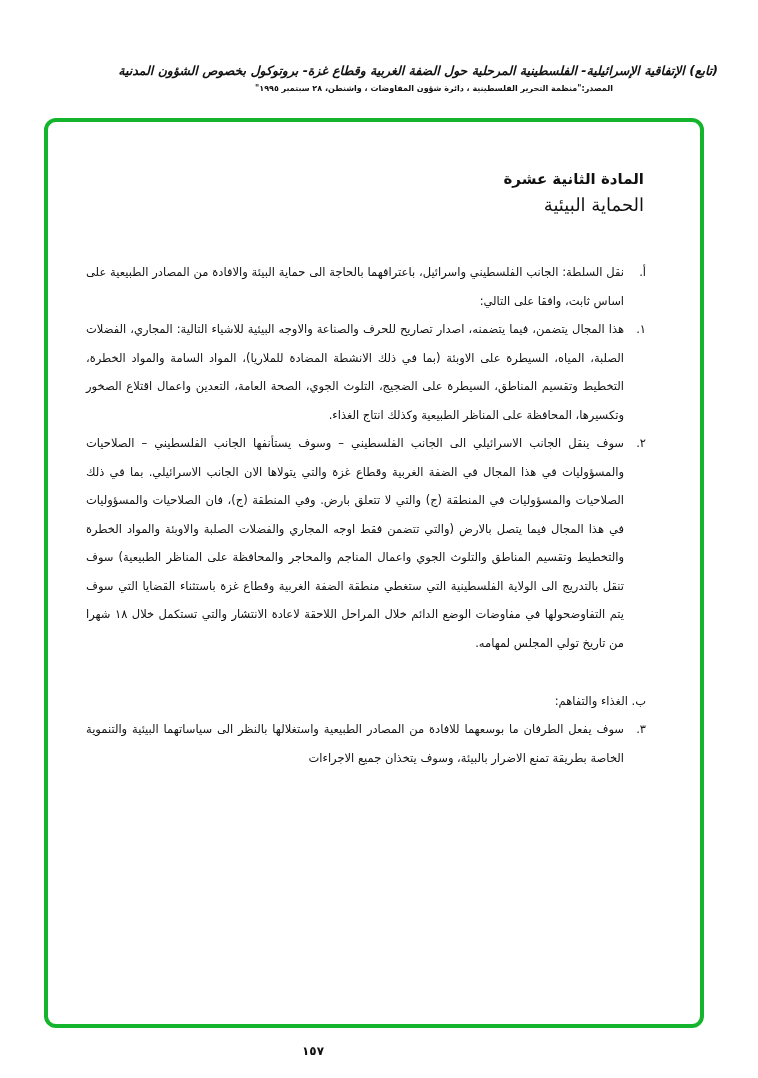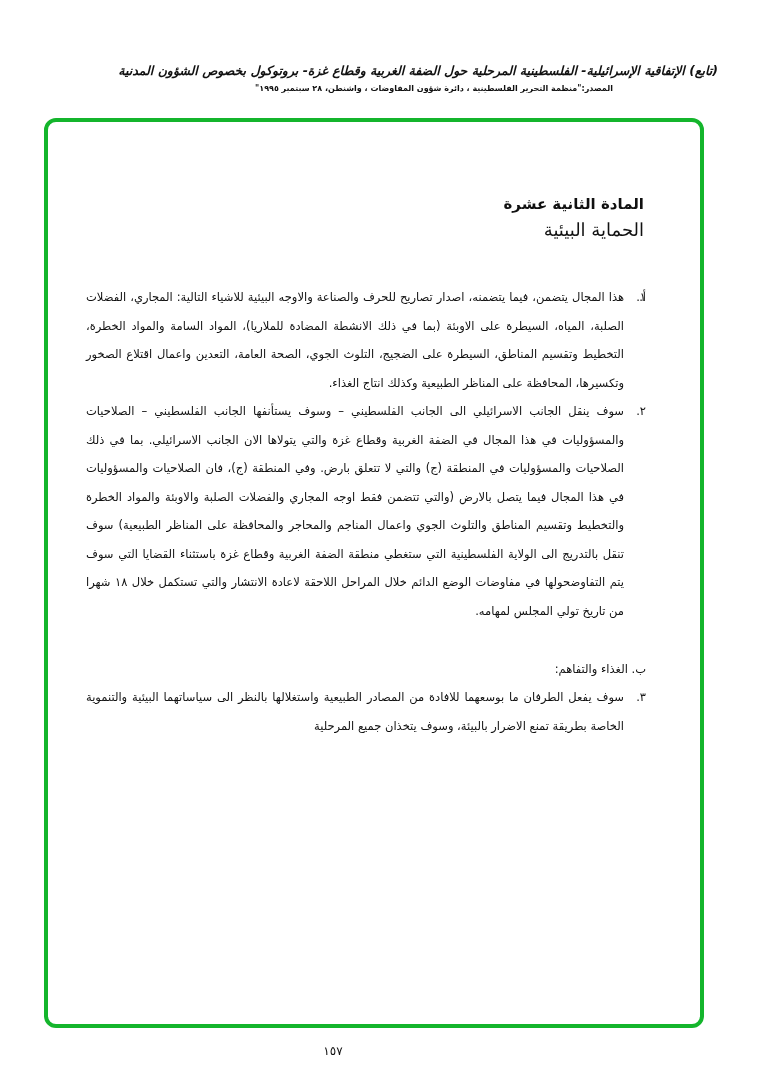--- a/index.html
+++ b/index.html
@@ -1,62 +1,63 @@
 <!DOCTYPE html>
 <html><head>
 <meta charset="utf-8">
 <style>
   html, body { margin: 0; padding: 0; background: #ffffff; }
   body { width: 758px; height: 1078px; position: relative; overflow: hidden; font-family: "DejaVu Sans", "Liberation Sans", sans-serif; color: #111; }
   .header { position: absolute; top: 62px; left: 40px; right: 40px; direction: rtl; text-align: right; }
   .header-title { font-weight: bold; font-size: 12.5px; line-height: 18px; white-space: nowrap; font-style: italic; }
   .header-source { font-weight: bold; font-size: 8px; line-height: 14px; margin-top: 2px; text-align: center; padding-left: 110px; white-space: nowrap; }
   .frame { position: absolute; left: 44px; top: 118px; width: 660px; height: 910px; border: 4px solid #14b52c; border-radius: 12px; box-sizing: border-box; }
-  .content { position: absolute; left: 86px; right: 112px; top: 166px; direction: rtl; text-align: right; font-family: "DejaVu Sans", sans-serif; margin-top: 25px; }
+  .content { position: absolute; left: 86px; right: 112px; top: 166px; direction: rtl; text-align: right; font-family: "DejaVu Sans", sans-serif; }
   .article-title { font-weight: bold; font-size: 15px; line-height: 26px; margin-right: 2px; }
   .article-subtitle { font-family: "DejaVu Serif", serif; font-size: 18px; line-height: 22px; margin-top: 2px; margin-right: 2px; }
   .para { position: relative; font-size: 11.5px; line-height: 28.5px; text-align: justify; text-align-last: right; }
   .para .marker { position: absolute; right: 0; top: 0; }
   .para.level1 { margin-top: 42px; padding-right: 22px; }
   .para.level2 { padding-right: 22px; }
   .section-b { margin-top: 30px; font-size: 11.5px; line-height: 28px; }
-  .page-number { position: absolute; top: 1044px; left: 0; width: 626px; text-align: center; font-weight: normal; font-size: 12px; font-family: "DejaVu Sans", sans-serif; padding-left: 20px; }
+  .page-number { position: absolute; top: 1044px; left: 0; width: 626px; text-align: center; font-weight: bold; font-size: 12px; font-family: "DejaVu Sans", sans-serif; }
 </style>
 </head>
 <body>
 
 <div class="header">
   <div class="header-title">(تابع) الإتفاقية الإسرائيلية- الفلسطينية المرحلية حول الضفة الغربية وقطاع غزة- بروتوكول بخصوص الشؤون المدنية</div>
   <div class="header-source">المصدر:"منظمة التحرير الفلسطينية ، دائرة شؤون المفاوضات ، واشنطن، ٢٨ سبتمبر ١٩٩٥"</div>
 </div>
 
 <div class="frame"></div>
 
 <div class="content">
   <div class="article-title">المادة الثانية عشرة</div>
   <div class="article-subtitle">الحماية البيئية</div>
 
   <div class="para level1">
     <span class="marker">أ.</span>
+    <span>نقل السلطة: الجانب الفلسطيني واسرائيل، باعترافهما بالحاجة الى حماية البيئة والافادة من المصادر الطبيعية على اساس ثابت، وافقا على التالي:</span>
   </div>
 
   <div class="para level2">
     <span class="marker">١.</span>
     <span>هذا المجال يتضمن، فيما يتضمنه، اصدار تصاريح للحرف والصناعة والاوجه البيئية للاشياء التالية: المجاري، الفضلات الصلبة، المياه، السيطرة على الاوبئة (بما في ذلك الانشطة المضادة للملاريا)، المواد السامة والمواد الخطرة، التخطيط وتقسيم المناطق، السيطرة على الضجيج، التلوث الجوي، الصحة العامة، التعدين واعمال اقتلاع الصخور وتكسيرها، المحافظة على المناظر الطبيعية وكذلك انتاج الغذاء.</span>
   </div>
 
   <div class="para level2">
     <span class="marker">٢.</span>
     <span>سوف ينقل الجانب الاسرائيلي الى الجانب الفلسطيني – وسوف يستأنفها الجانب الفلسطيني – الصلاحيات والمسؤوليات في هذا المجال في الضفة الغربية وقطاع غزة والتي يتولاها الان الجانب الاسرائيلي. بما في ذلك الصلاحيات والمسؤوليات في المنطقة (ج) والتي لا تتعلق بارض. وفي المنطقة (ج)، فان الصلاحيات والمسؤوليات في هذا المجال فيما يتصل بالارض (والتي تتضمن فقط اوجه المجاري والفضلات الصلبة والاوبئة والمواد الخطرة والتخطيط وتقسيم المناطق والتلوث الجوي واعمال المناجم والمحاجر والمحافظة على المناظر الطبيعية) سوف تنقل بالتدريج الى الولاية الفلسطينية التي ستغطي منطقة الضفة الغربية وقطاع غزة باستثناء القضايا التي سوف يتم التفاوضحولها في مفاوضات الوضع الدائم خلال المراحل اللاحقة لاعادة الانتشار والتي تستكمل خلال ١٨ شهرا من تاريخ تولي المجلس لمهامه.</span>
   </div>
 
   <div class="section-b">
     <span>ب.</span>
     <span>الغذاء والتفاهم:</span>
   </div>
 
   <div class="para level2">
     <span class="marker">٣.</span>
-    <span>سوف يفعل الطرفان ما بوسعهما للافادة من المصادر الطبيعية واستغلالها بالنظر الى سياساتهما البيئية والتنموية الخاصة بطريقة تمنع الاضرار بالبيئة، وسوف يتخذان جميع المرحلية</span>
+    <span>سوف يفعل الطرفان ما بوسعهما للافادة من المصادر الطبيعية واستغلالها بالنظر الى سياساتهما البيئية والتنموية الخاصة بطريقة تمنع الاضرار بالبيئة، وسوف يتخذان جميع الاجراءات</span>
   </div>
 </div>
 
 <div class="page-number">١٥٧</div>
 
 </body></html>

